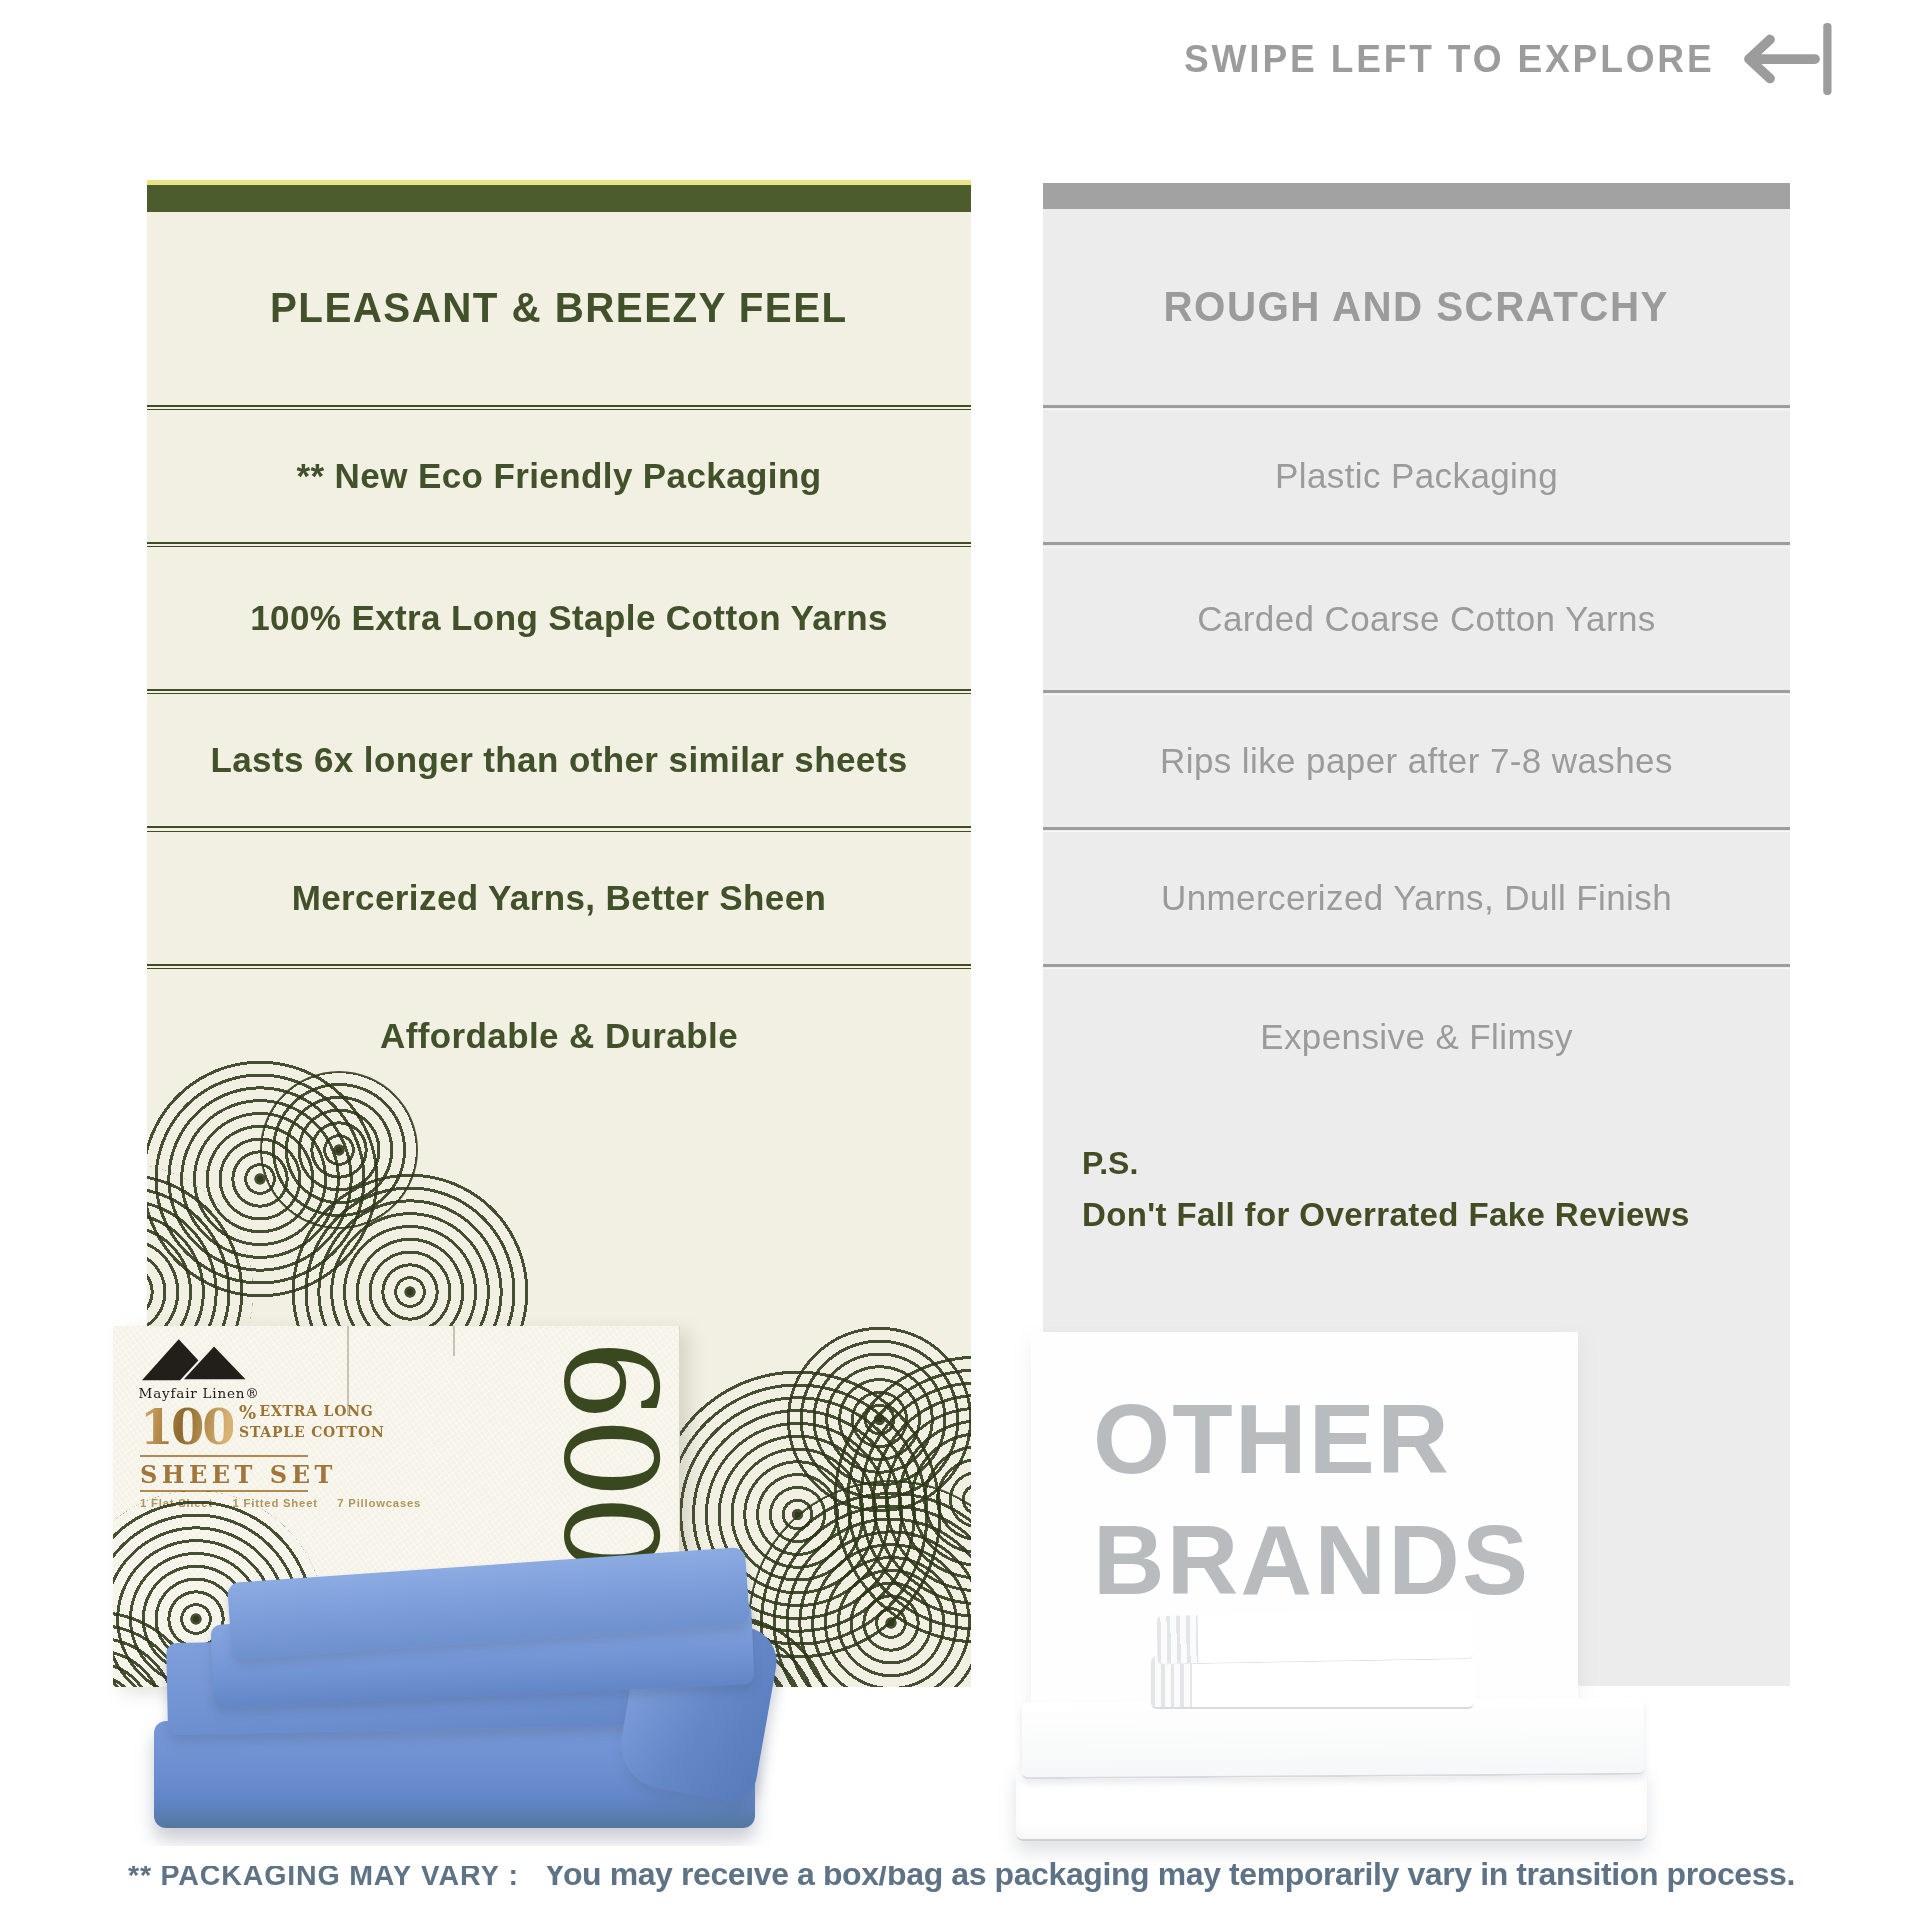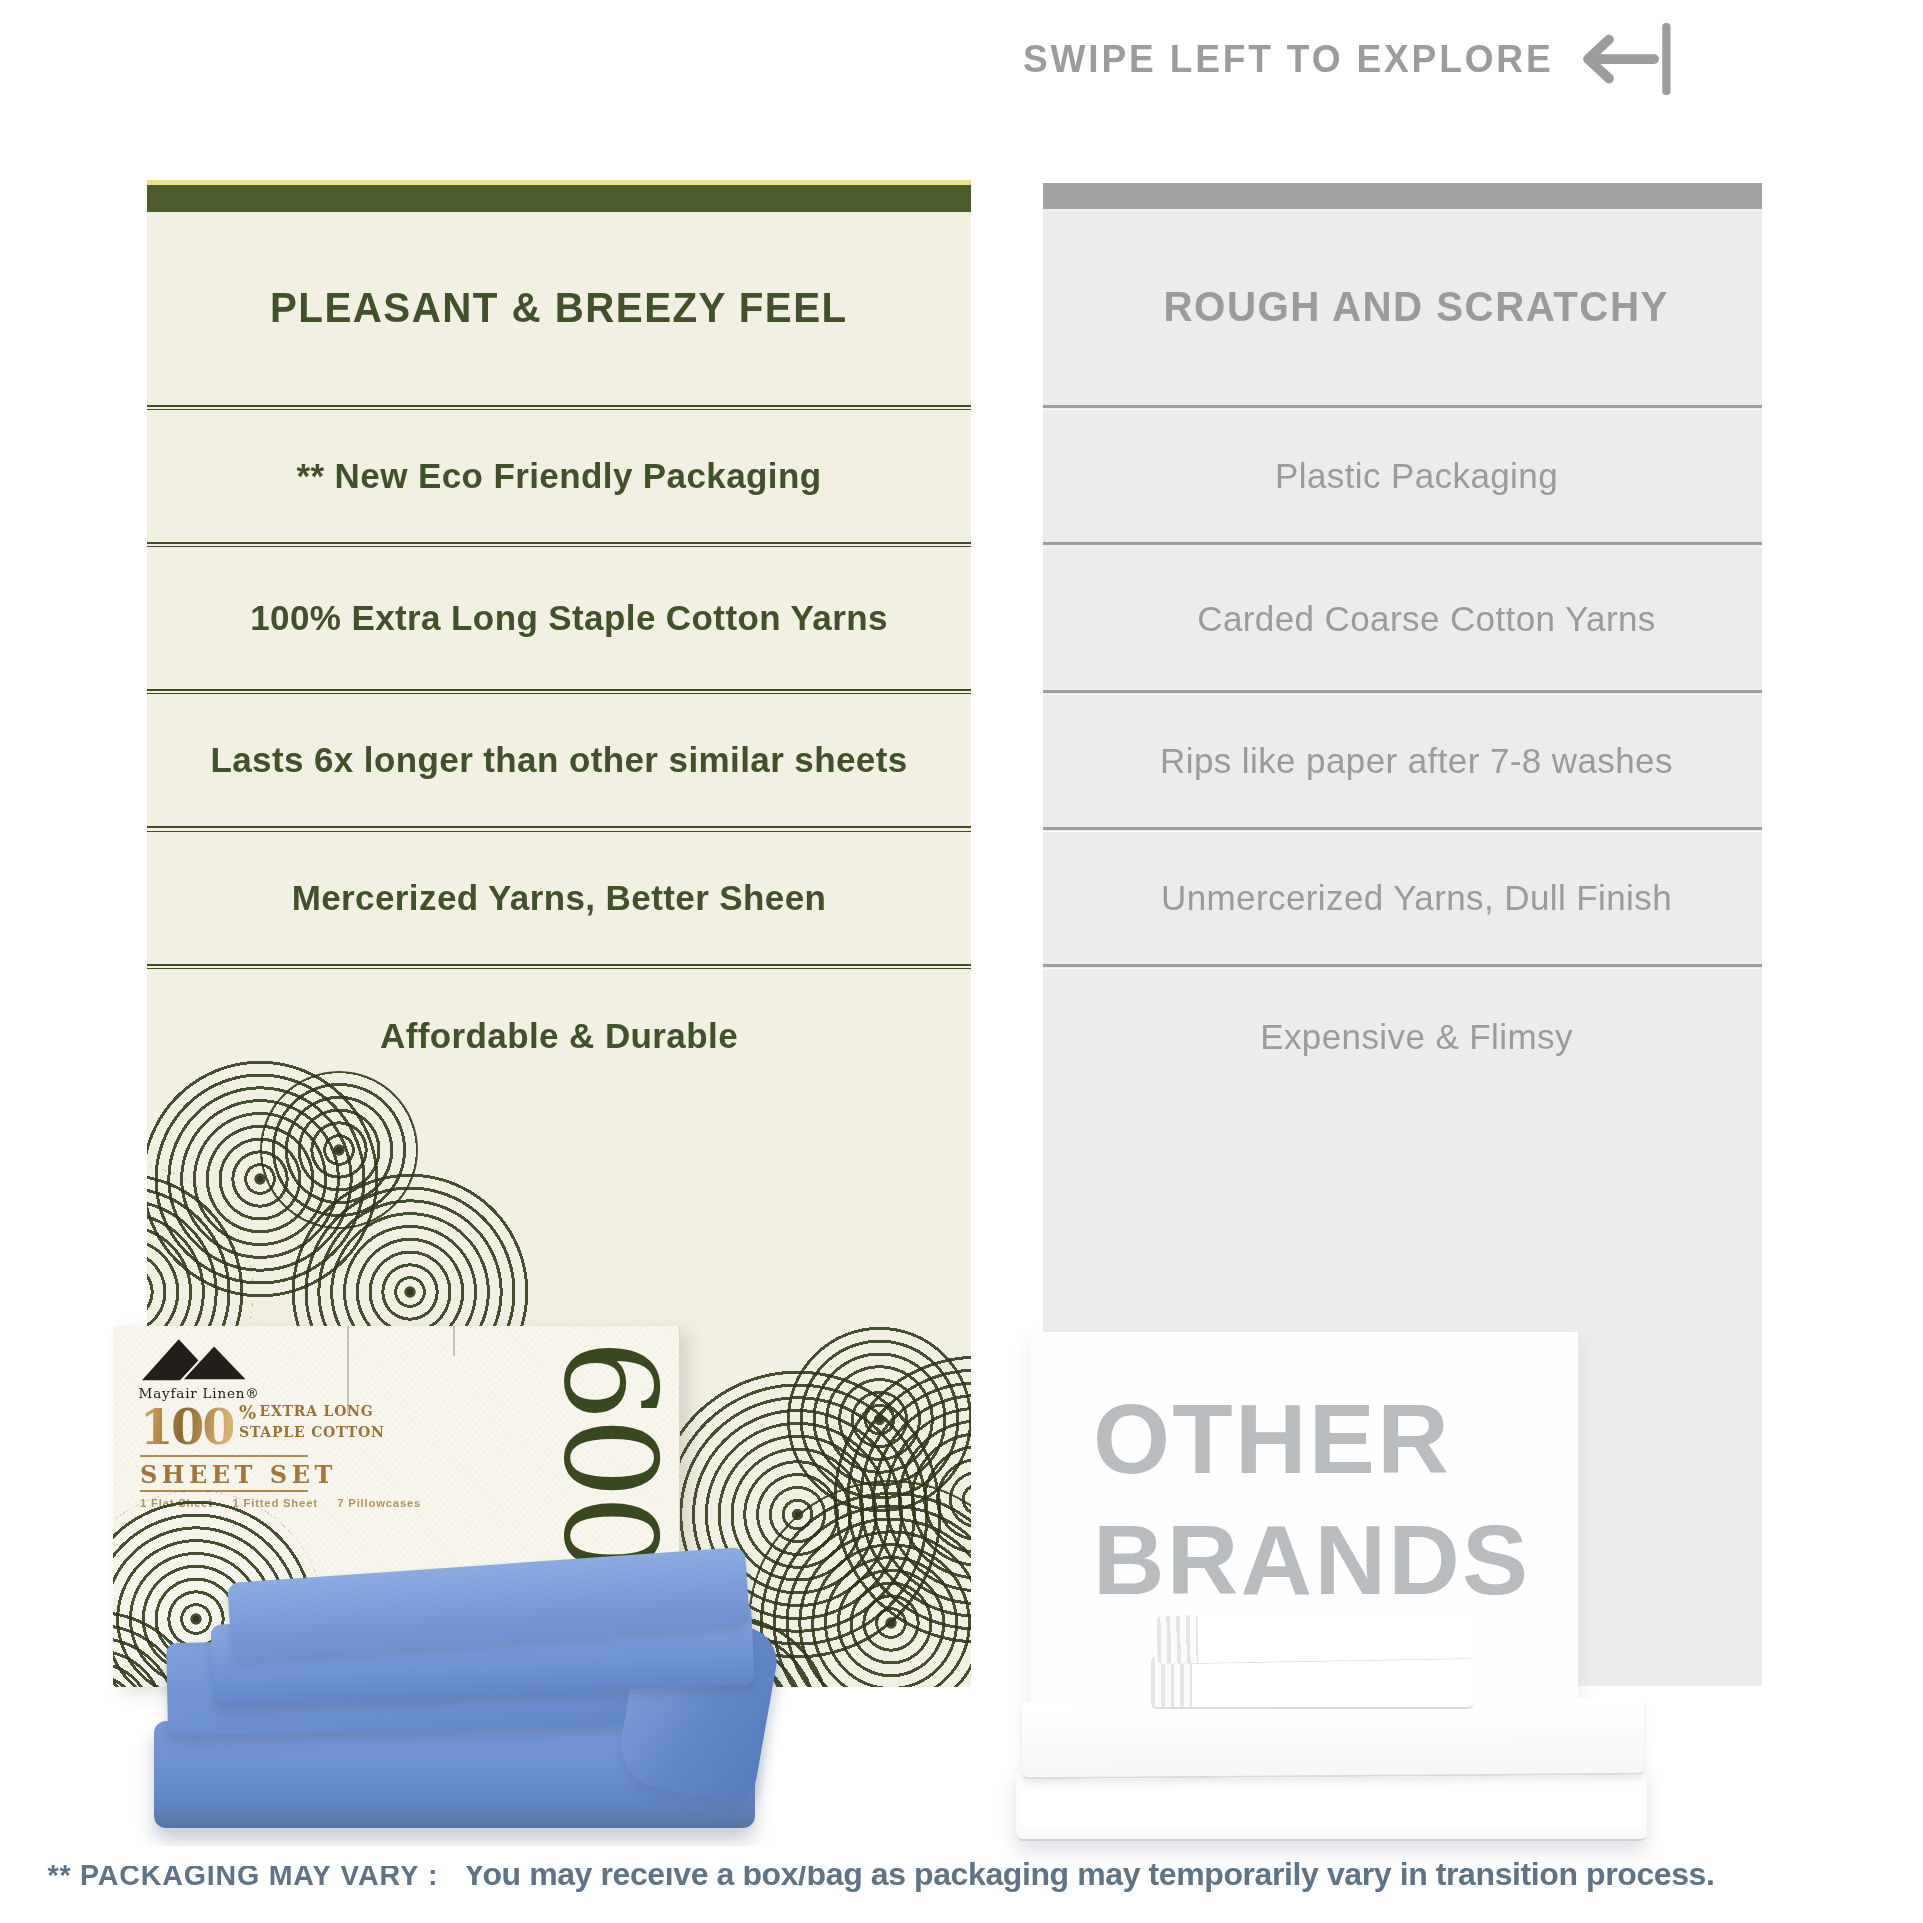--- a/index.html
+++ b/index.html
@@ -1,16 +1,16 @@
 <!DOCTYPE html>
 <html style="font-size:12px"><head>
 <meta charset="utf-8">
 <style>
   html,body{margin:0;padding:0;background:#fff;}
-  .page{position:relative;width:1762px;height:1924px;background:#ffffff;overflow:hidden;
+  .page{position:relative;width:1923px;height:1924px;background:#ffffff;overflow:hidden;
         font-family:"Liberation Sans",sans-serif;}
 
   
   .swipe-header{position:absolute;top:19.5px;right:87px;display:flex;align-items:center;gap:22.5px;z-index:1;}
   .swipe-text{font-size:39px;font-weight:700;color:#9c9c9c;letter-spacing:3px;
               display:inline-block;transform:scaleX(.95);transform-origin:right center;white-space:nowrap;}
 
   
   .panel{position:absolute;display:flex;flex-direction:column;overflow:hidden;z-index:1;}
   .panel-left{left:147px;top:180px;width:824px;height:1507px;background:#f2efe3;}
@@ -196,20 +196,24 @@
       <span class="row-text-r">Rips like paper after 7-8 washes</span>
     </div>
     <div class="rule-gray"></div>
     <div class="cell c4">
       <span class="row-text-r">Unmercerized Yarns, Dull Finish</span>
     </div>
     <div class="rule-gray"></div>
     <div class="cell c5">
       <span class="row-text-r">Expensive &amp; Flimsy</span>
     </div>
+    <div class="ps-block">
+      <div class="ps-heading">P.S.</div>
+      <div class="ps-note">Don't Fall for Overrated Fake Reviews</div>
+    </div>
   </section>
 
   <div class="product-box">
     <div class="crease a"></div>
     <div class="crease b"></div>
     <svg class="logo" width="113" height="45" viewBox="0 0 160 60">
       <polygon points="52,0 0,58 106,58" fill="#221f1a"></polygon>
       <polygon points="102,8 56,58 150,58" fill="#221f1a" stroke="#f5f2e8" stroke-width="3"></polygon>
     </svg>
     <div class="brand-name">Mayfair Linen®</div>

